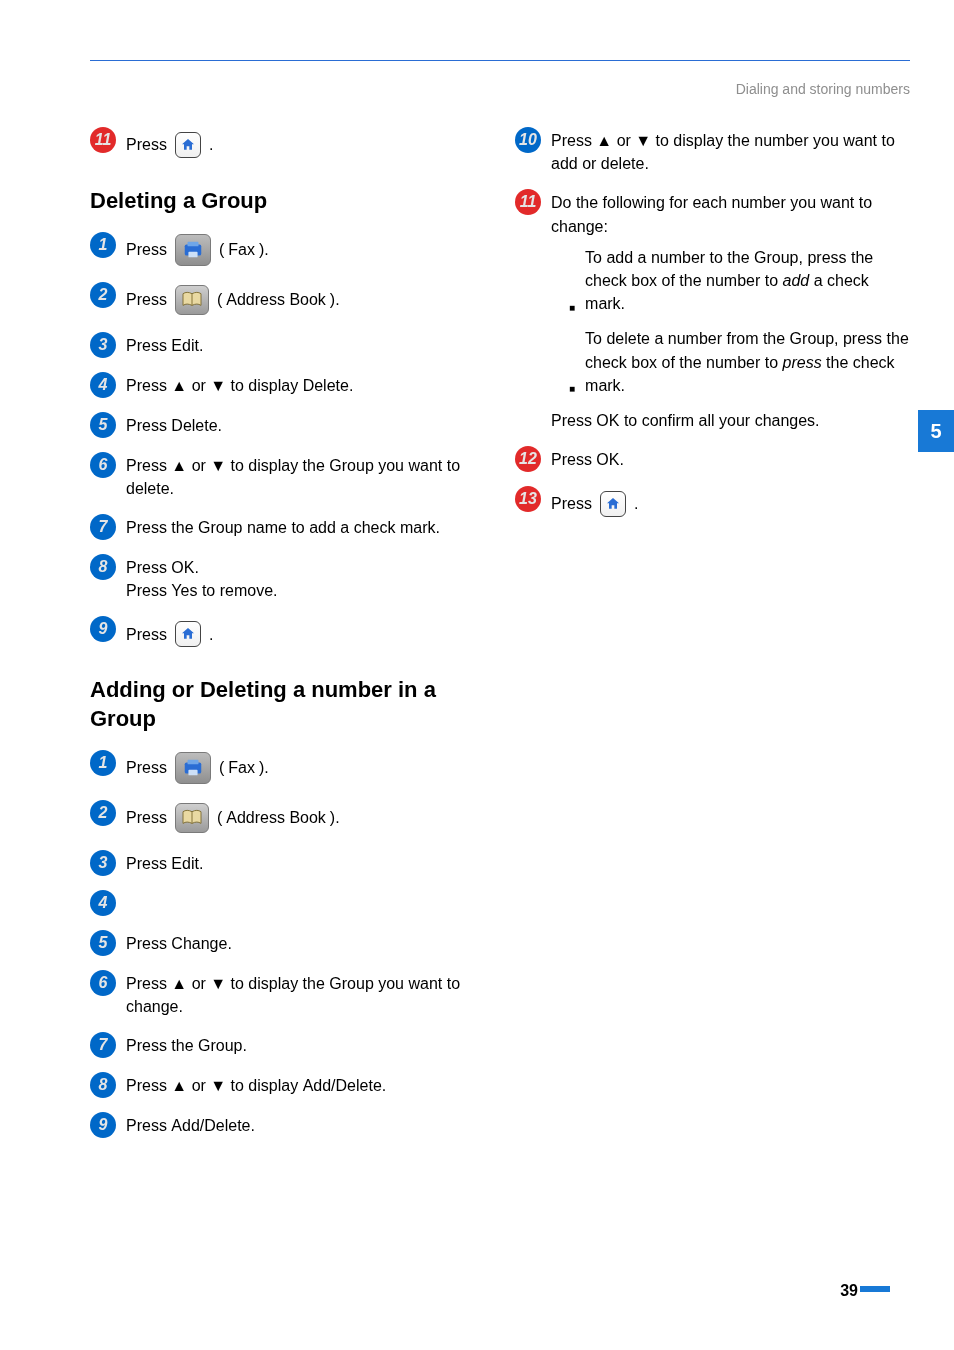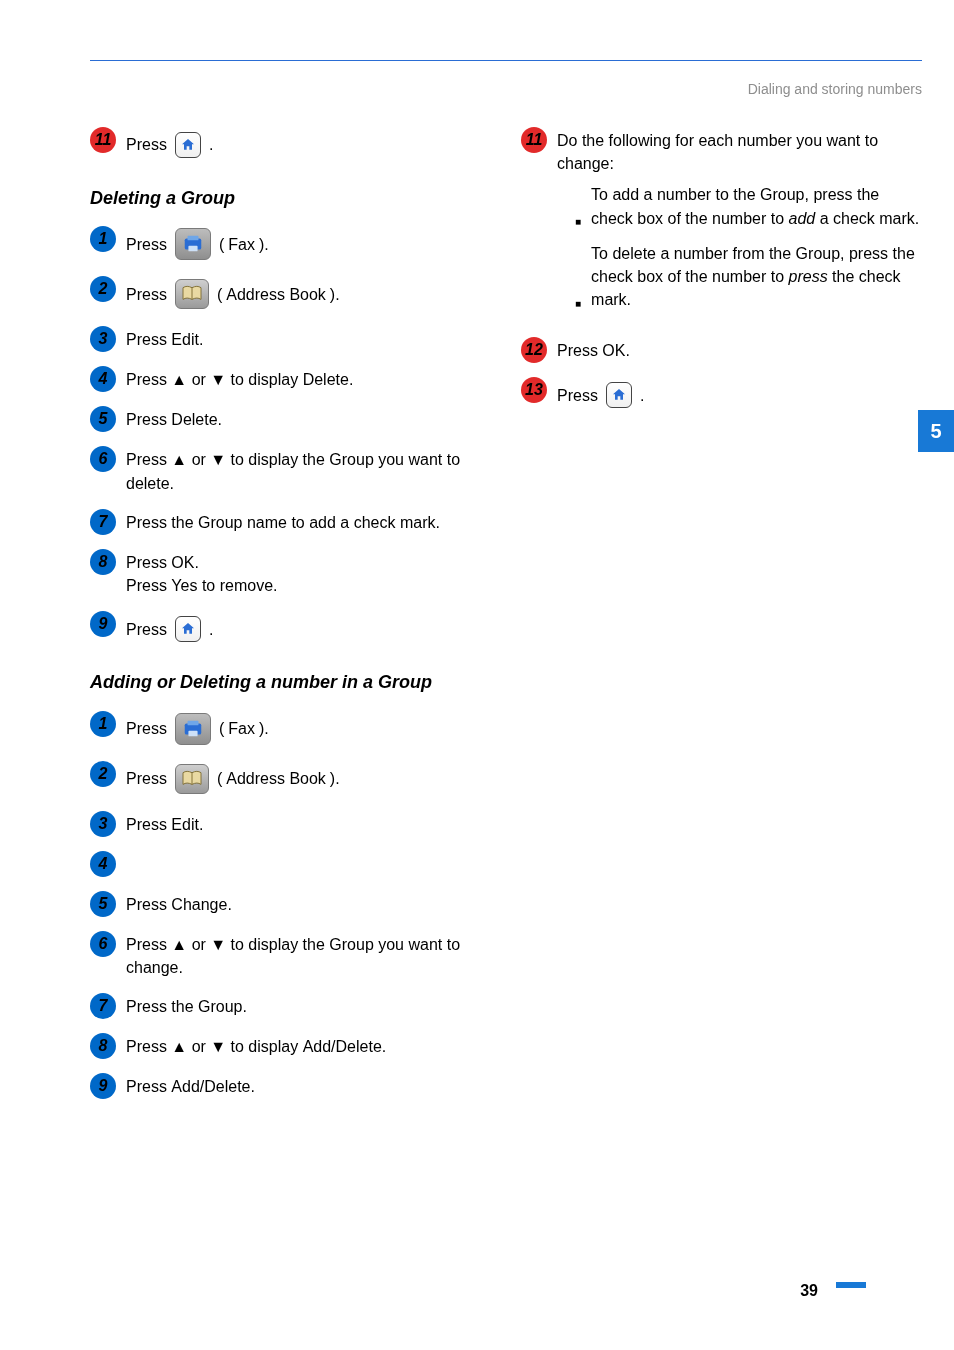--- a/index.html
+++ b/index.html
@@ -1,34 +1,34 @@
 <!DOCTYPE html>
 <html><head>
 <meta charset="utf-8">
 <style>
   * { box-sizing: border-box; margin: 0; padding: 0; }
   html, body { width: 954px; height: 1350px; background: #ffffff; font-family: Arial, Helvetica, sans-serif; color: #000; }
-  .page { position: relative; width: 954px; height: 1350px; padding: 60px 32px 50px 90px; }
+  .page { position: relative; width: 954px; height: 1350px; padding: 60px 44px 50px 90px; }
   .top-rule { border-top: 1.5px solid #2a6dd4; margin-bottom: 20px; }
   .header-right { text-align: right; font-size: 14px; color: #8e8e8e; margin-bottom: 30px; }
   .columns { display: flex; gap: 30px; }
   .col { flex: 1; }
   .step { display: flex; align-items: flex-start; margin-bottom: 14px; }
   .badge {
     width: 26px; height: 26px; border-radius: 50%;
     display: inline-flex; align-items: center; justify-content: center;
-    font-weight: bold; font-style: italic; font-size: 16px; color: #000000;
+    font-weight: bold; font-style: italic; font-size: 16px; color: #e5e5e5;
     flex-shrink: 0; margin-right: 10px; text-align: center;
   }
   .b-red { background: #e22a2a; }
   .b-blue { background: #0068c8; }
   .step-text { font-size: 16px; line-height: 1.45; padding-top: 2px; }
   .step-text.v-center { padding-top: 0; display: flex; align-items: center; flex-wrap: wrap; gap: 4px; min-height: 36px;}
   .mono { font-family: Liberation Sans, sans-serif; }
-  .subhead { font-size: 18px; font-weight: bold; color: #000; margin: 24px 0 16px 0; line-height: 1.3; font-style: italic; }
+  .subhead { font-size: 22px; font-weight: bold; color: #000; margin: 24px 0 16px 0; line-height: 1.3; }
   .bullet-list { margin: 8px 0 8px 18px; }
   .bullet-item { display: flex; align-items: flex-end; margin-bottom: 12px; font-size: 16px; line-height: 1.45; }
   .bullet-item::before { content: "■"; font-size: 10px; margin-right: 10px; margin-top: 5px; }
   .continuation { margin-left: 0; margin-top: 6px; font-size: 16px; line-height: 1.45; }
   em { font-style: italic; }
   .icon-btn {
     display: inline-flex; align-items: center; justify-content: center;
     border-radius: 6px; margin: 0 4px; vertical-align: middle; flex-shrink:0;
   }
   .icon-home {
@@ -46,22 +46,22 @@
     background: linear-gradient(#cfcfcf, #9a9a9a);
   }
   .icon-book svg { width: 22px; height: 18px; }
   .side-tab {
     position: absolute; right: 0; top: 410px;
     width: 36px; height: 42px; background: #1879d6;
     color: #fff; font-weight: bold; font-size: 20px;
     display: flex; align-items: center; justify-content: center;
   }
   .footer {
-    position: absolute; bottom: 50px; right: 88px;
-    display: flex; align-items: flex-start; gap: 18px;
+    position: absolute; bottom: 50px; right: 64px;
+    display: flex; align-items: center; gap: 2px;
   }
   .page-num { font-size: 16px; font-weight: bold; }
   .foot-bar { width: 30px; height: 6px; background: #1879d6; margin-bottom: 4px; }
 </style>
 </head>
 <body>
 
 <div class="page">
   <div class="top-rule"></div>
   <div class="header-right">Dialing and storing numbers</div>
@@ -248,37 +248,44 @@
         <span class="badge b-blue">9</span>
         <div class="step-text">
           <span>Press </span><span class="mono">Add/Delete</span><span>.</span>
         </div>
       </div>
 
     </div>
 
     <div class="col">
 
+      <div class="step">
+        <span class="badge b-blue">10</span>
+        <div class="step-text">Press ▲ or ▼ to display the number you want to add or delete.</div>
+      </div>
 
       <div class="step">
         <span class="badge b-red">11</span>
         <div class="step-text">
           <div>Do the following for each number you want to change:</div>
           <div class="bullet-list">
             <div class="bullet-item">
               <span>
                 <span>To add a number to the Group, press the check box of the number to </span><em>add</em><span> a check mark.</span>
               </span>
             </div>
             <div class="bullet-item">
               <span>
                 <span>To delete a number from the Group, press the check box of the number to </span><em>press</em><span> the check mark.</span>
               </span>
             </div>
           </div>
+          <div class="continuation">
+            <span>Press </span><span class="mono">OK</span><span> to confirm all your changes.</span>
+          </div>
         </div>
       </div>
 
       <div class="step">
         <span class="badge b-red">12</span>
         <div class="step-text">
           <span>Press </span><span class="mono">OK</span><span>.</span>
         </div>
       </div>
 

